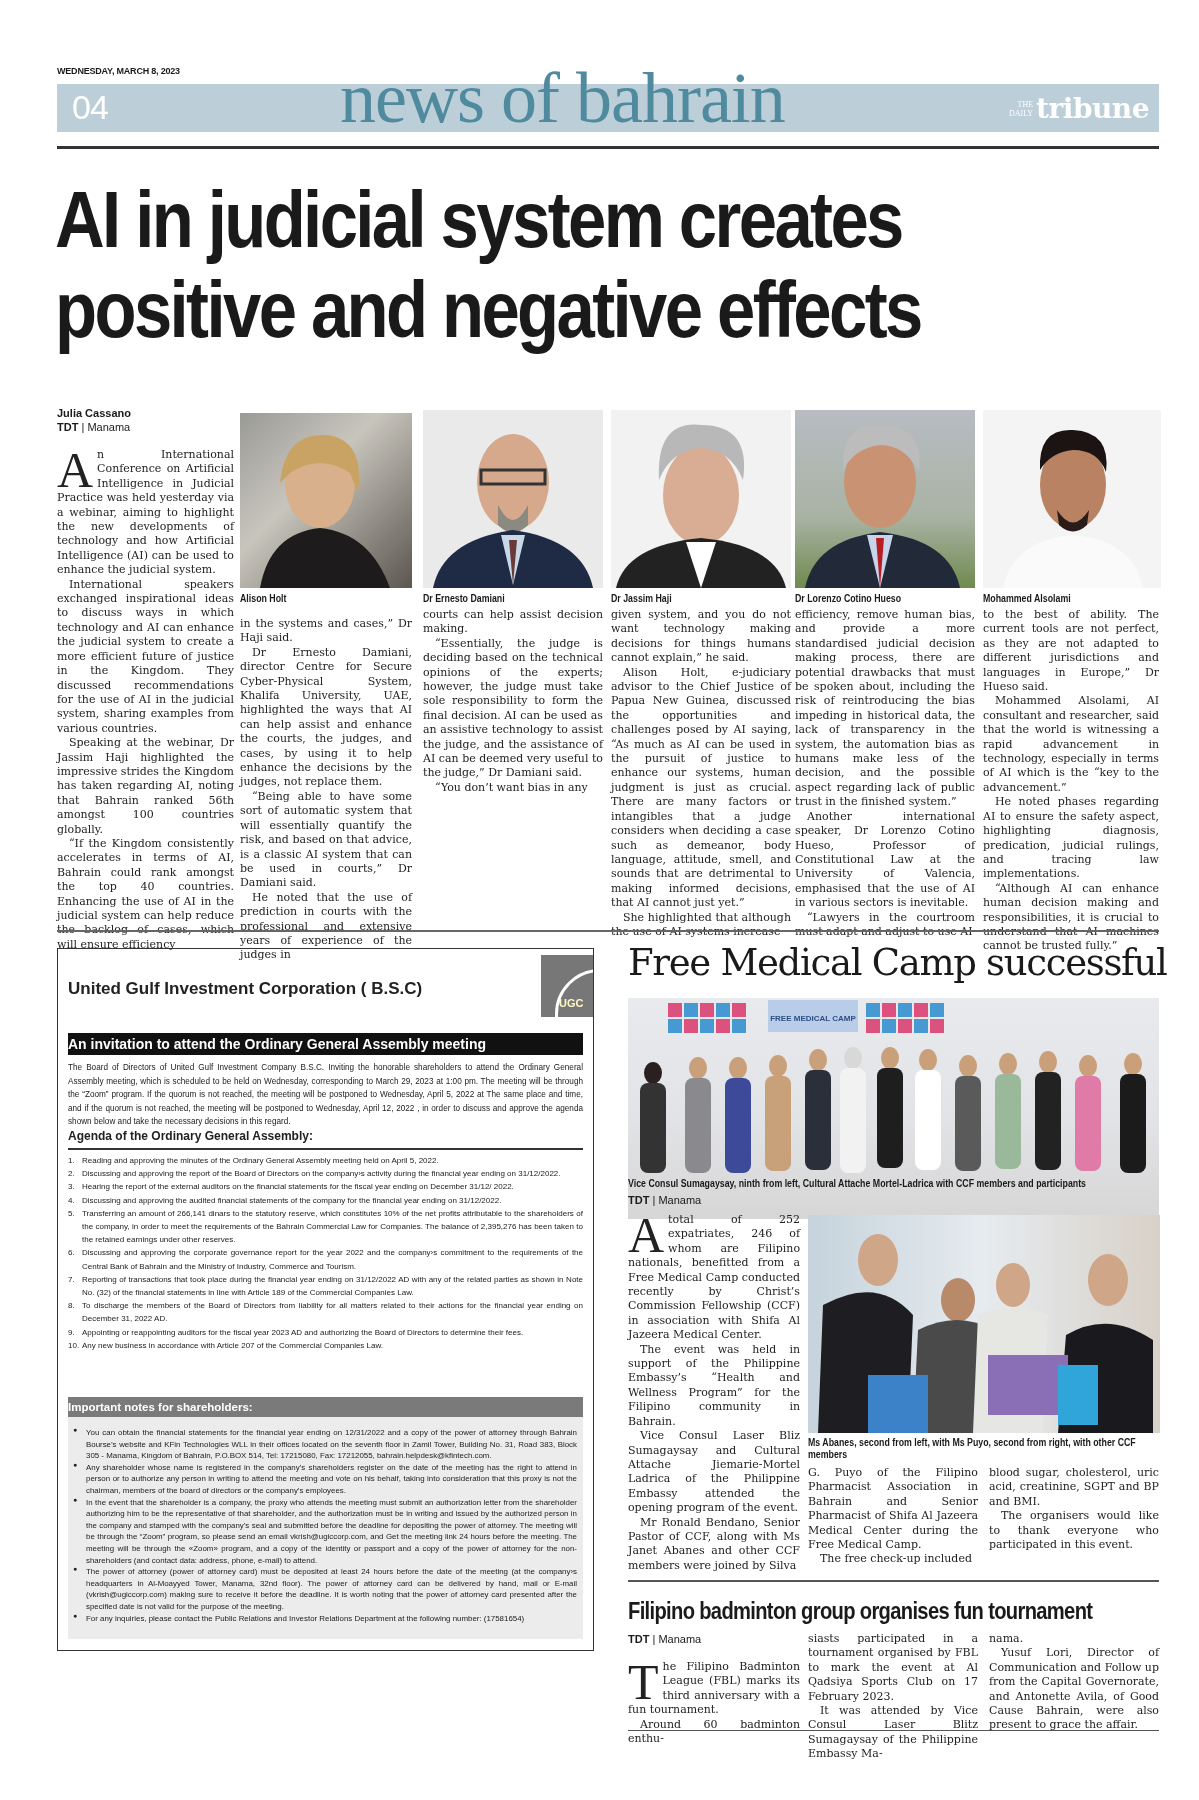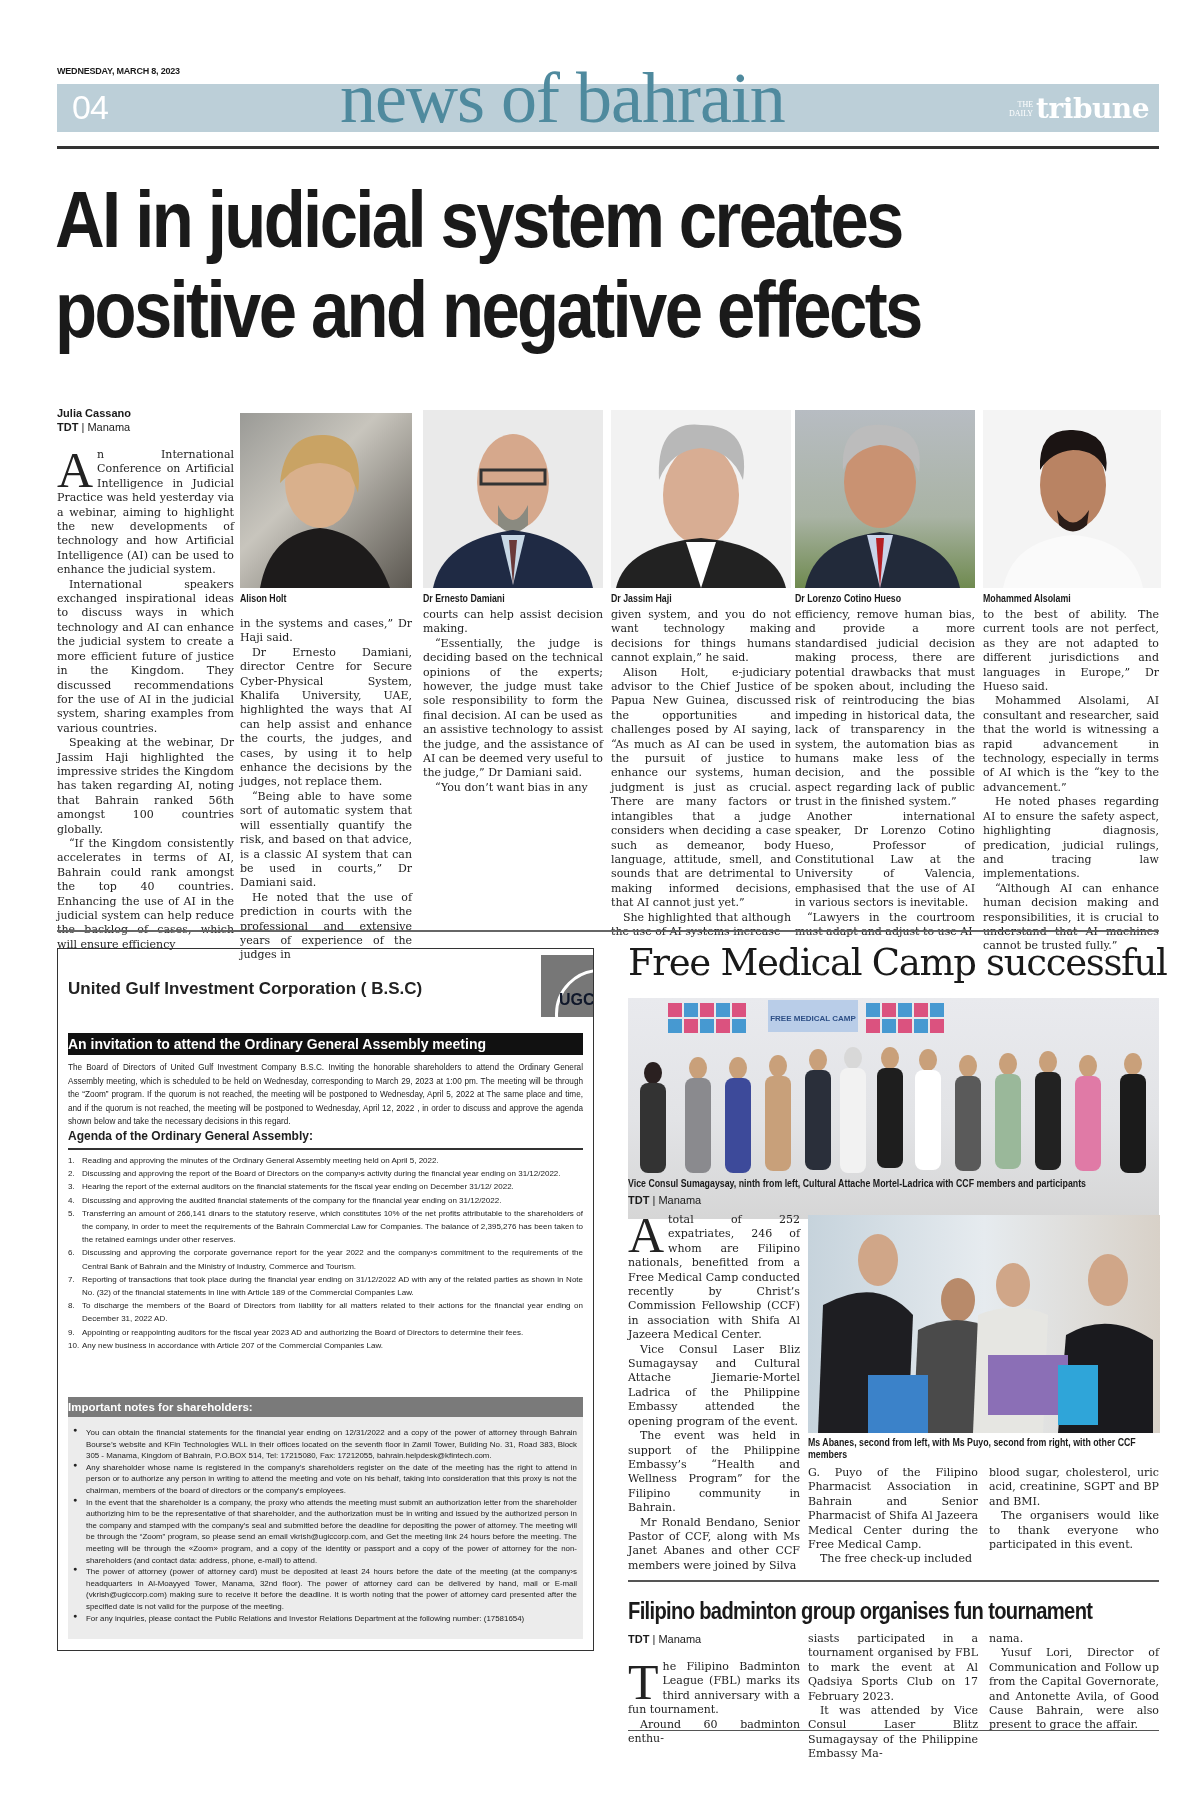--- a/index.html
+++ b/index.html
@@ -28,21 +28,21 @@
   .photo { position: absolute; overflow: hidden; background: #ccc; }
   .caption { position: absolute; font-family: "Liberation Sans", sans-serif; font-weight: bold; font-size: 10px; line-height: 12px; transform: scaleX(0.88); transform-origin: left top; white-space: nowrap; }
 
   .rule-mid { position: absolute; left: 57px; top: 930px; width: 1102px; height: 2px; background: #666; }
 
   
   .ad { position: absolute; left: 57px; top: 948px; width: 537px; height: 703px; border: 1.5px solid #333; font-family: "Liberation Sans", sans-serif; color: #222; }
   .ad-title { position: absolute; left: 10px; top: 30px; font-weight: bold; font-size: 17px; }
   .ad-logo { position: absolute; right: 0; top: 6px; width: 52px; height: 62px; background: #777; overflow: hidden; }
   .ad-logo .arc { position: absolute; left: 14px; top: 14px; width: 90px; height: 90px; border: 3px solid #fff; border-radius: 50%; }
-  .ad-logo .txt { position: absolute; left: 18px; bottom: 8px; color: #0f172a; font-size: 16px; font-weight: bold; }
+  .ad-logo .txt { position: absolute; left: 18px; bottom: 8px; color: #fef9c3; font-size: 11px; font-weight: bold; }
   .ad-banner { position: absolute; left: 10px; top: 84px; width: 515px; height: 22px; background: #111; color: #fff; font-weight: bold; font-size: 14px; line-height: 22px; }
   .ad-intro { position: absolute; left: 10px; top: 112px; width: 515px; font-size: 8.2px; line-height: 13.5px; text-align: justify; }
   .ad-agenda-title { position: absolute; left: 10px; top: 180px; font-weight: bold; font-size: 12px; }
   .ad-agenda-rule { position: absolute; left: 10px; top: 199px; width: 515px; height: 2px; background: #333; }
   .ad-agenda { position: absolute; left: 10px; top: 205px; width: 515px; font-size: 8px; line-height: 13.2px; list-style: none; }
   .ad-agenda li { display: flex; text-align: justify; }
   .ad-agenda li .n { width: 14px; flex: none; }
   .ad-notes-head { position: absolute; left: 10px; top: 448px; width: 515px; height: 20px; background: #7a7a7a; color: #fff; font-weight: bold; font-size: 11.5px; line-height: 20px; padding-left: 0; }
   .ad-notes { position: absolute; left: 10px; top: 468px; width: 515px; height: 222px; background: #ececec; padding: 10px 6px 0 6px; font-size: 7.9px; line-height: 11.6px; list-style: none; }
   .ad-notes li { position: relative; padding-left: 12px; text-align: justify; }
@@ -304,22 +304,22 @@
       <rect x="250" y="150" width="40" height="60" fill="#2fa5d9"></rect>
   </svg>
 </div>
 <div class="caption" style="left:808px;top:1437px;">
   <div>Ms Abanes, second from left, with Ms Puyo, second from right, with other CCF</div>
   <div>members</div>
 </div>
 
 <div class="col" style="left:628px;top:1213px;width:172px;">
     <p class="first"><span class="dropcap">A</span><span> total of 252 expatriates, 246 of whom are Filipino nationals, benefitted from a Free Medical Camp conducted recently by Christ’s Commission Fellowship (CCF) in association with Shifa Al Jazeera Medical Center.</span></p>
+    <p>The event was held in support of the Philippine Embassy’s “Health and Wellness Program” for the Filipino community in Bahrain.</p>
     <p>Vice Consul Laser Bliz Sumagaysay and Cultural Attache Jiemarie-Mortel Ladrica of the Philippine Embassy attended the opening program of the event.</p>
-    <p>The event was held in support of the Philippine Embassy’s “Health and Wellness Program” for the Filipino community in Bahrain.</p>
     <p>Mr Ronald Bendano, Senior Pastor of CCF, along with Ms Janet Abanes and other CCF members were joined by Silva</p>
   </div>
 <div class="col" style="left:808px;top:1466px;width:170px;">
     <p class="first">G. Puyo of the Filipino Pharmacist Association in Bahrain and Senior Pharmacist of Shifa Al Jazeera Medical Center during the Free Medical Camp.</p>
     <p>The free check-up included</p>
   </div>
 <div class="col" style="left:989px;top:1466px;width:170px;">
     <p class="first">blood sugar, cholesterol, uric acid, creatinine, SGPT and BP and BMI.</p>
     <p>The organisers would like to thank everyone who participated in this event.</p>
   </div>

